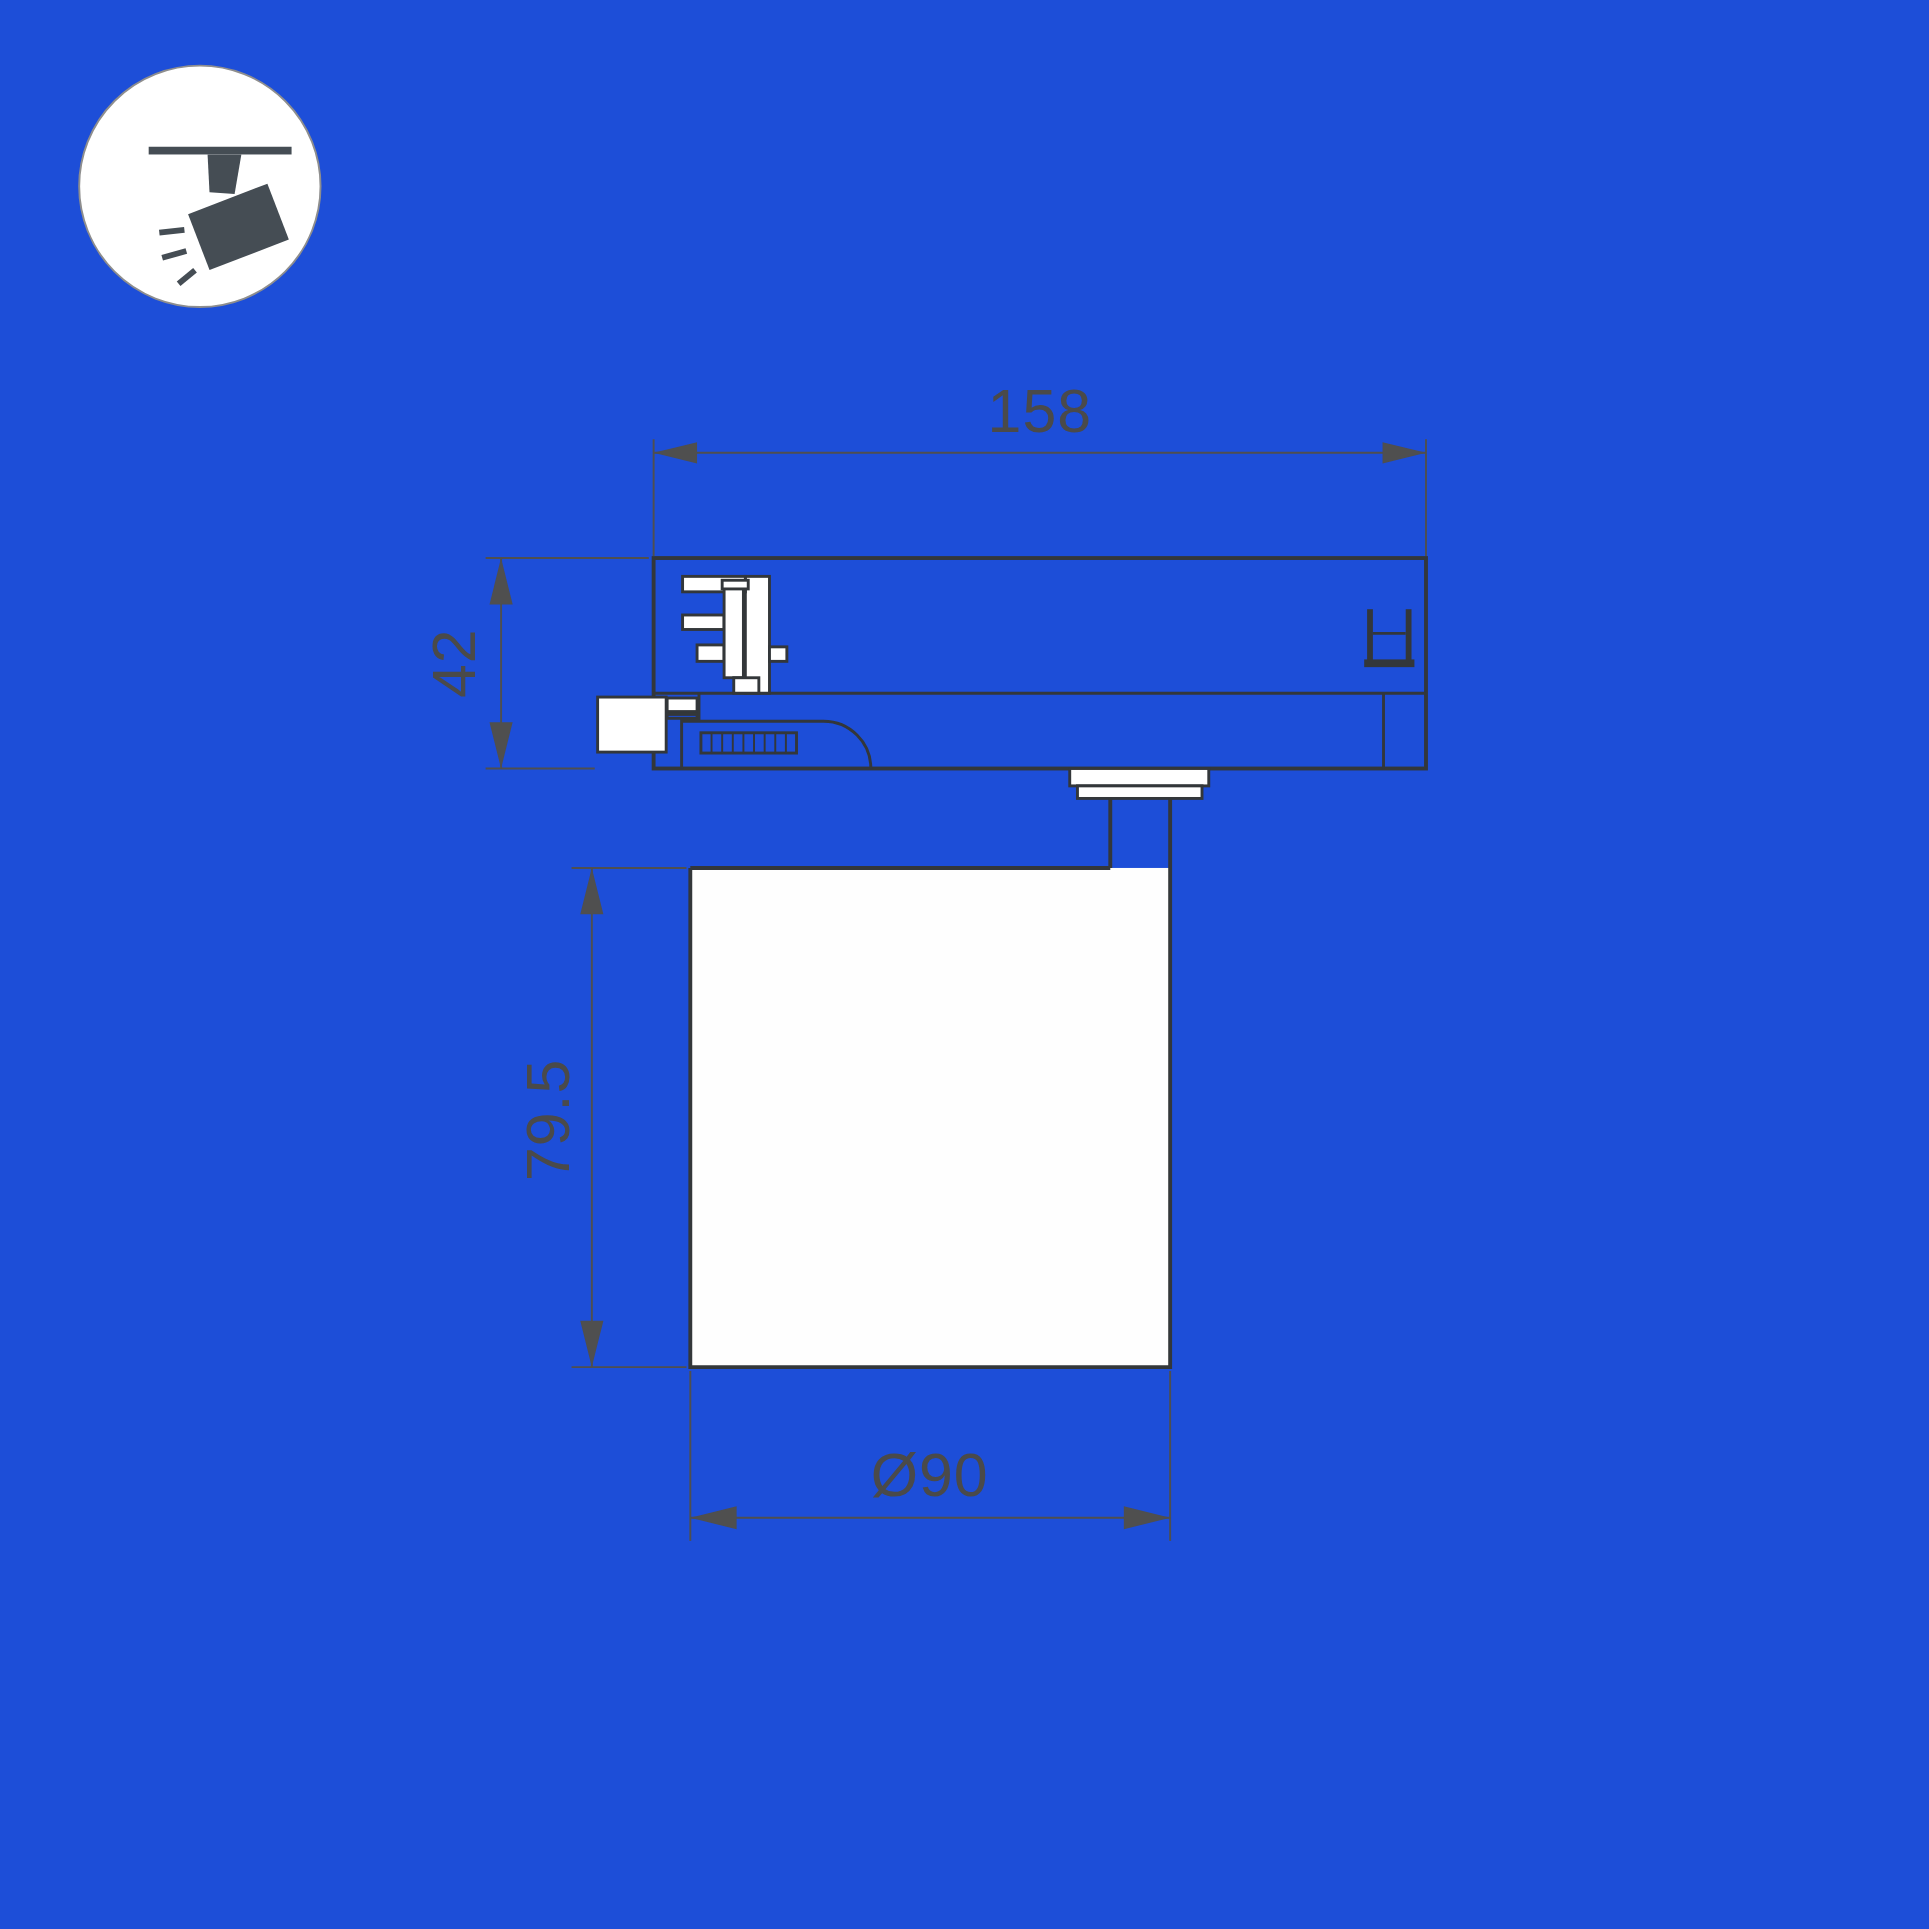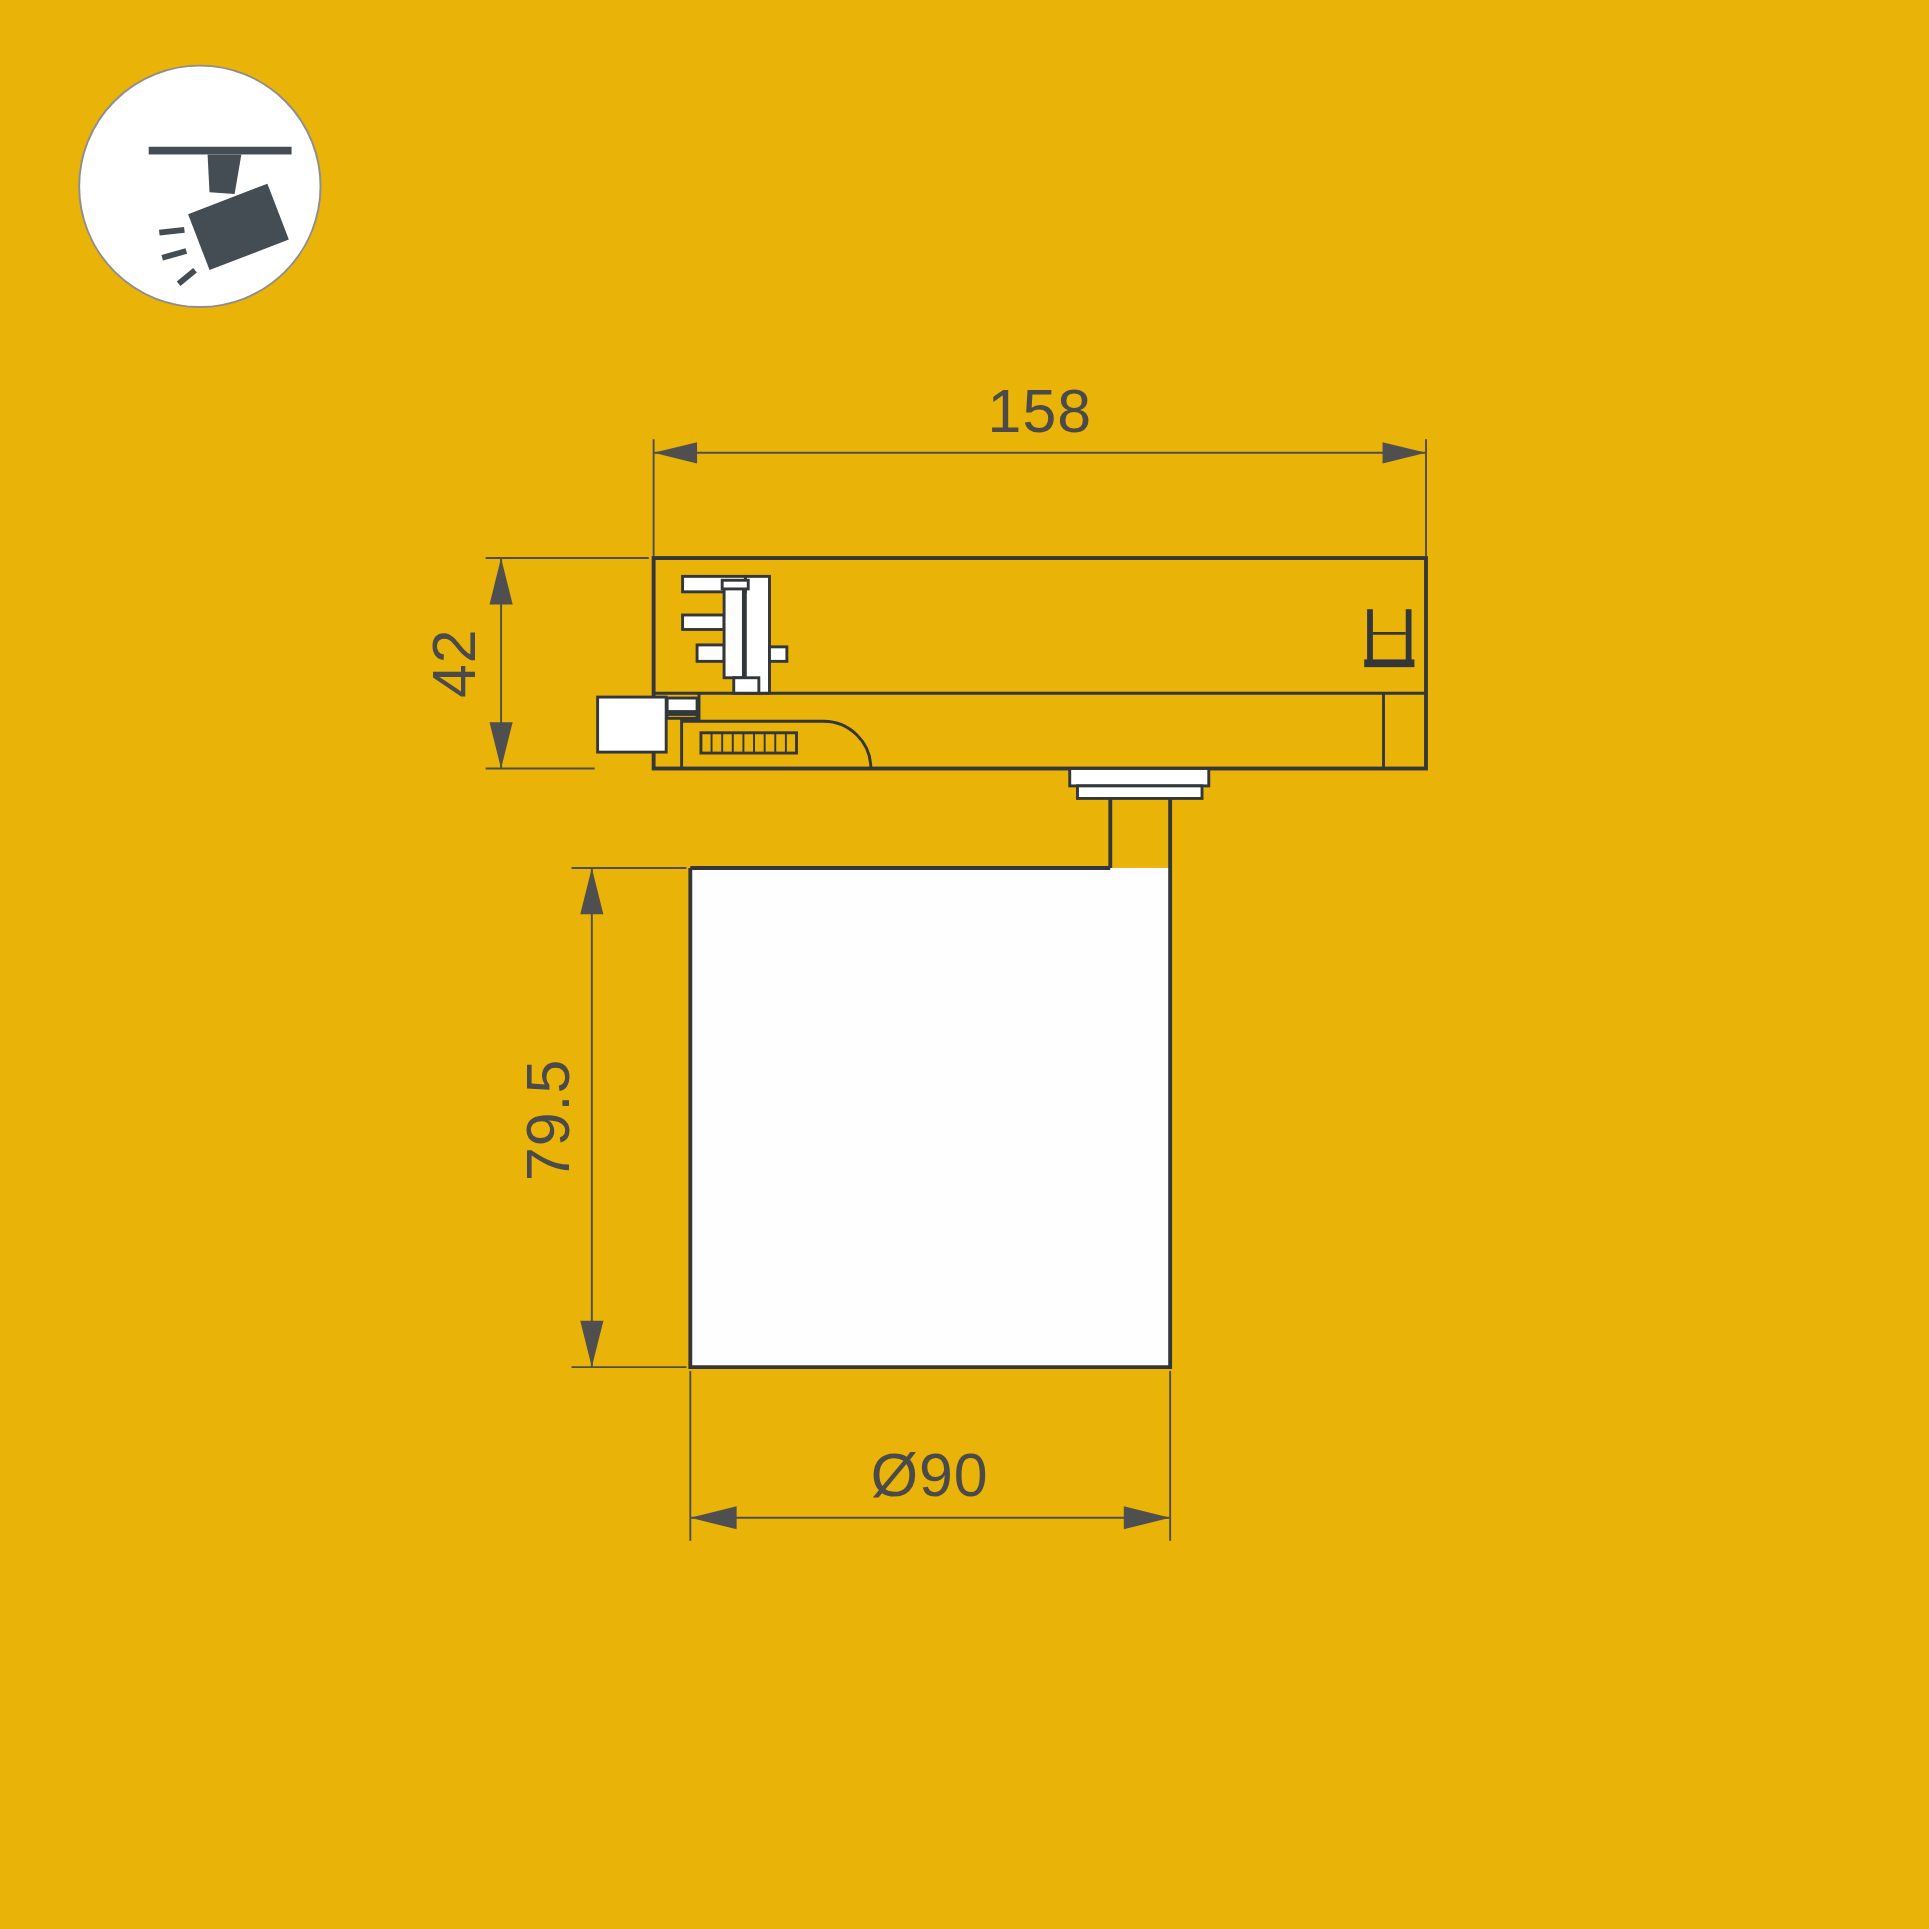--- a/index.html
+++ b/index.html
@@ -4,21 +4,21 @@
 <style>
   html, body {
     margin: 0;
     padding: 0;
     background: #ffffff;
   }
   .canvas {
     position: relative;
     width: 1929px;
     height: 1929px;
-    background: #eab308;
+    background: #1d4ed8;
     font-family: "Liberation Sans", sans-serif;
   }
   svg { display: block; }
   .outline {
     fill: none;
     stroke: #33373a;
     stroke-width: 4;
     stroke-linejoin: miter;
   }
   .outline-thin {

